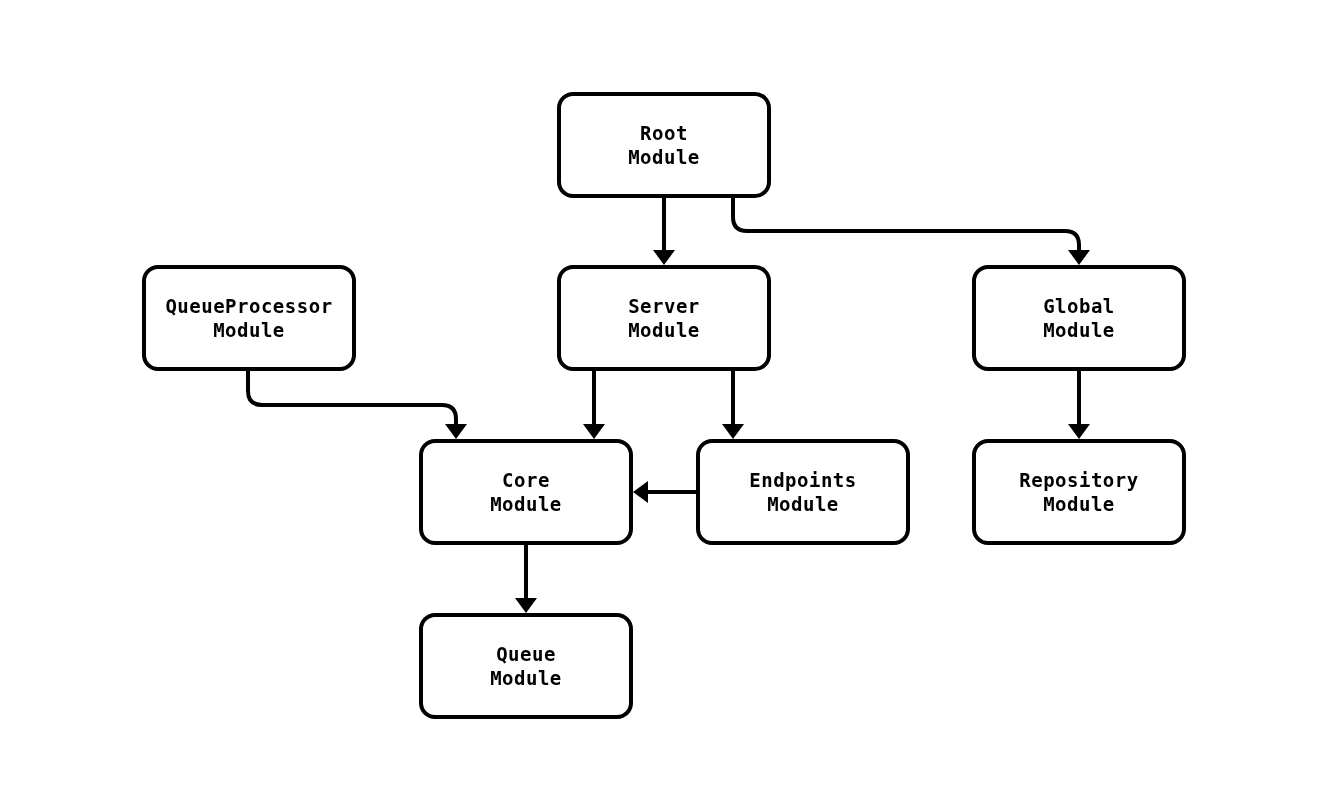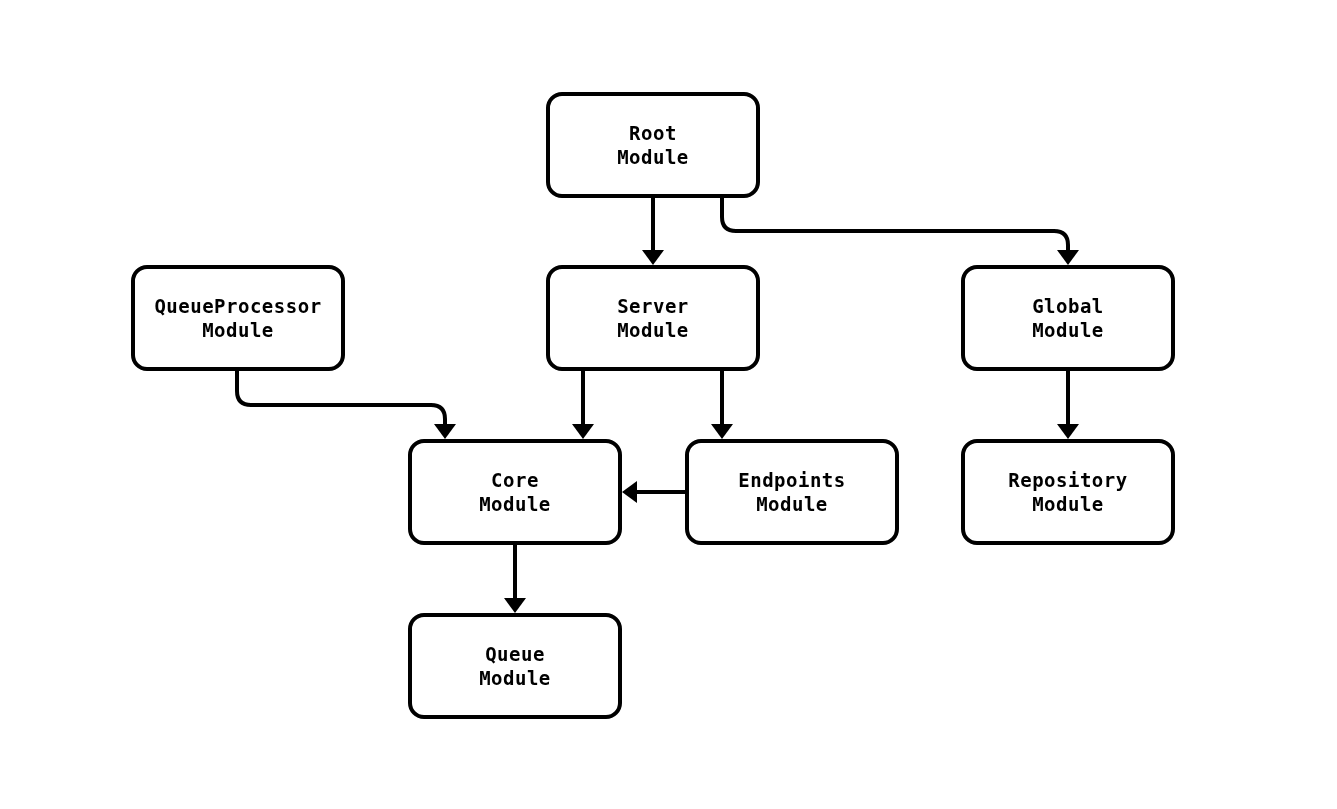--- a/index.html
+++ b/index.html
@@ -12,20 +12,21 @@
     width: 1337px;
     height: 809px;
     font-family: "DejaVu Sans Mono", "Liberation Mono", monospace;
     overflow: hidden;
   }
   #diagram-root {
     position: relative;
     width: 1264px;
     height: 809px;
     background: #ffffff;
+    margin-left: 11px;
   }
   svg.diagram-canvas {
     position: absolute;
     top: 0;
     left: 0;
     width: 1337px;
     height: 809px;
     display: block;
   }
   .node-box {

